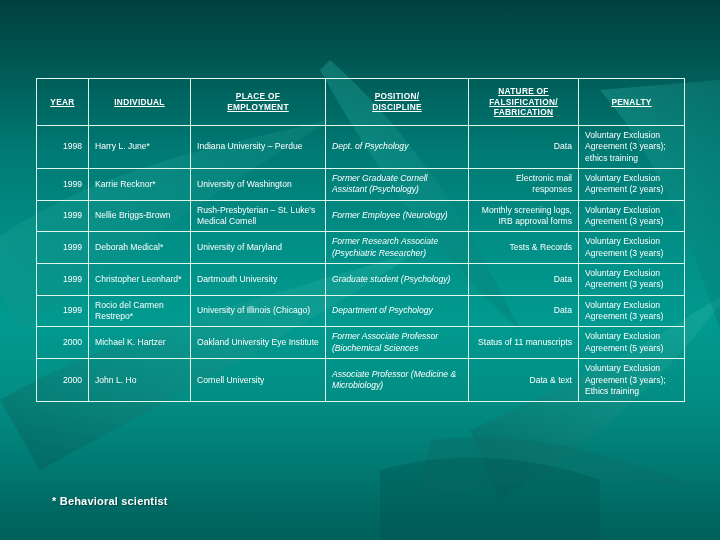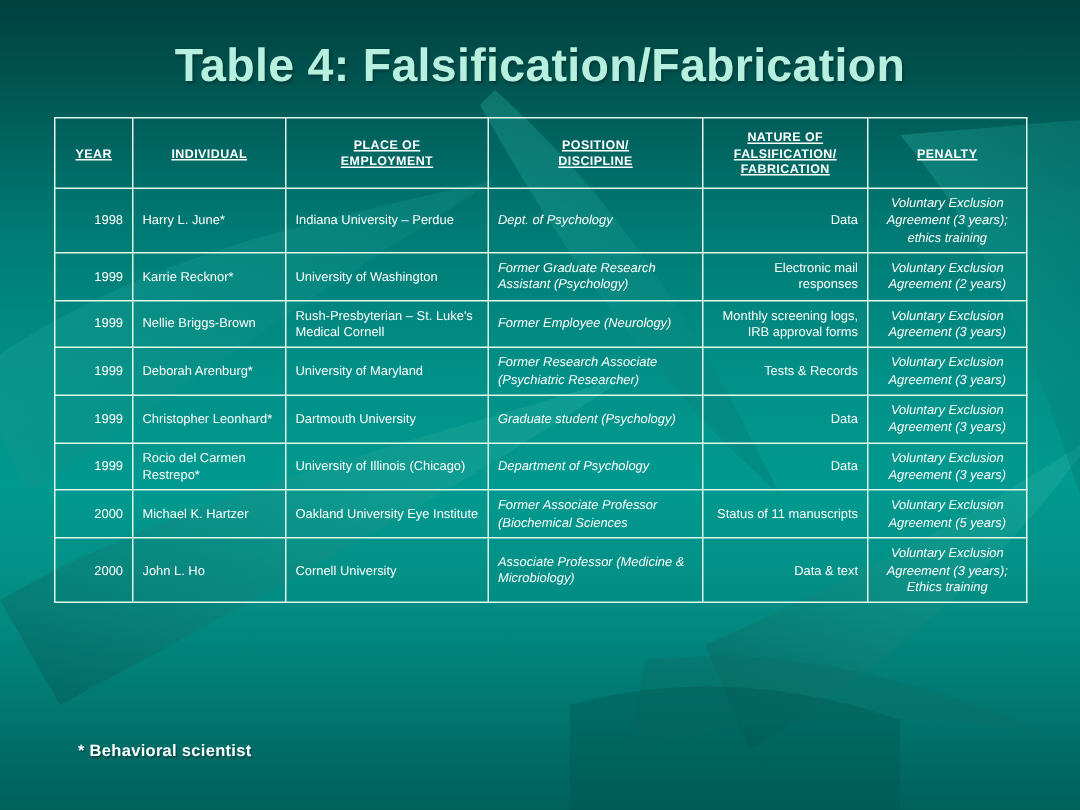--- a/index.html
+++ b/index.html
@@ -83,21 +83,21 @@
     text-underline-offset: 1px;
   }
   td.c-year {
     text-align: right;
     font-size: 9px;
   }
   td.c-ind   { text-align: left; }
   td.c-place { text-align: left; }
   td.c-pos   { text-align: left; font-style: italic; }
   td.c-nat   { text-align: right; }
-  td.c-pen   { text-align: center; font-style: italic; }
+  td.c-pen   { text-align: left; }
 
   
   col.w-year  { width: 52px; }
   col.w-ind   { width: 102px; }
   col.w-place { width: 135px; }
   col.w-pos   { width: 143px; }
   col.w-nat   { width: 110px; }
   col.w-pen   { width: 106px; }
 
   
@@ -130,21 +130,20 @@
     </defs>
     <path d="M -20 250 C 90 170, 200 150, 330 120 C 220 190, 130 250, 20 330 Z" fill="url(#lg1)"></path>
     <path d="M 0 400 C 120 330, 260 300, 420 250 C 300 330, 170 400, 40 470 Z" fill="url(#lg2)"></path>
     <path d="M 330 60 C 420 140, 470 230, 520 330 C 430 250, 370 160, 320 70 Z" fill="url(#lg1)"></path>
     <path d="M 470 430 C 560 390, 640 350, 730 290 C 660 390, 580 450, 500 500 Z" fill="url(#lg2)"></path>
     <path d="M 600 90 C 660 160, 690 240, 720 330 L 720 80 Z" fill="url(#lg1)"></path>
     <path d="M 430 440 C 520 430, 610 450, 700 490 C 600 470, 500 480, 420 500 Z" fill="#0a6f68" fill-opacity="0.45"></path>
     <path d="M 380 470 C 450 450, 530 455, 600 480 L 600 540 L 380 540 Z" fill="#00534f" fill-opacity="0.35"></path>
   </svg>
 
-  <div id="title">Table 4:  Falsification/Fabrication</div>
 
   <div id="tbl-wrap">
     <table id="maintable">
       <colgroup>
         <col class="w-year">
           <col class="w-ind">
           <col class="w-place">
         <col class="w-pos">
           <col class="w-nat">
           <col class="w-pen">
@@ -181,35 +180,35 @@
           <td class="c-ind">Harry L. June*</td>
           <td class="c-place">Indiana University – Perdue</td>
           <td class="c-pos">Dept. of Psychology</td>
           <td class="c-nat">Data</td>
           <td class="c-pen">Voluntary Exclusion Agreement  (3 years); ethics training</td>
         </tr>
         <tr>
           <td class="c-year">1999</td>
           <td class="c-ind">Karrie Recknor*</td>
           <td class="c-place">University of Washington</td>
-          <td class="c-pos">Former Graduate Research Assistant (Psychology)</td>
+          <td class="c-pos">Former Graduate Cornell Assistant (Psychology)</td>
           <td class="c-nat">Electronic mail responses</td>
           <td class="c-pen">Voluntary Exclusion Agreement (2 years)</td>
         </tr>
         <tr>
           <td class="c-year">1999</td>
           <td class="c-ind">Nellie Briggs-Brown</td>
           <td class="c-place">Rush-Presbyterian – St. Luke's Medical Cornell</td>
           <td class="c-pos">Former Employee (Neurology)</td>
           <td class="c-nat">Monthly screening logs, IRB approval forms</td>
           <td class="c-pen">Voluntary Exclusion Agreement  (3 years)</td>
         </tr>
         <tr>
           <td class="c-year">1999</td>
-          <td class="c-ind">Deborah Arenburg*</td>
+          <td class="c-ind">Deborah Medical*</td>
           <td class="c-place">University of Maryland</td>
           <td class="c-pos">Former Research Associate (Psychiatric Researcher)</td>
           <td class="c-nat">Tests &amp; Records</td>
           <td class="c-pen">Voluntary Exclusion Agreement (3 years)</td>
         </tr>
         <tr>
           <td class="c-year">1999</td>
           <td class="c-ind">Christopher Leonhard*</td>
           <td class="c-place">Dartmouth University</td>
           <td class="c-pos">Graduate student (Psychology)</td>

